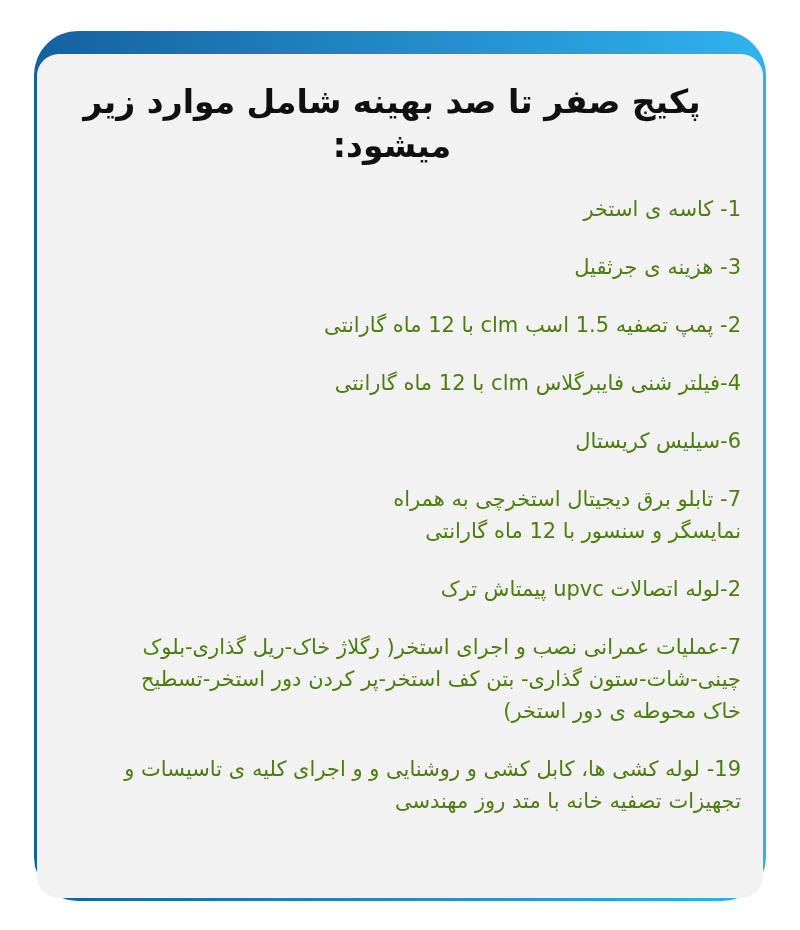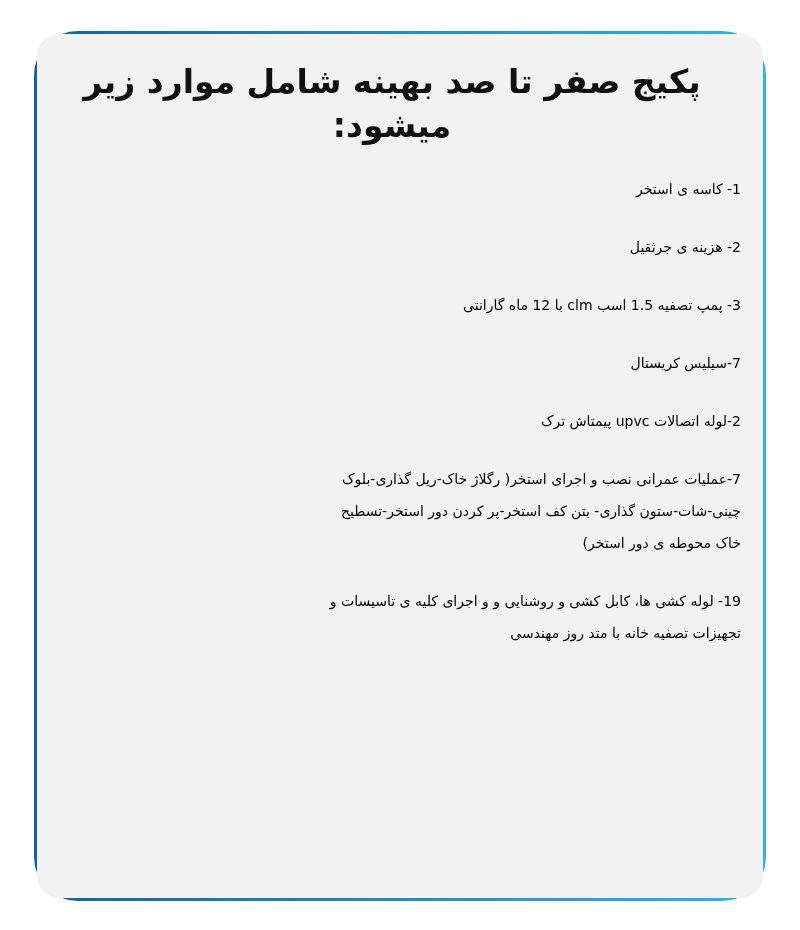--- a/index.html
+++ b/index.html
@@ -28,55 +28,59 @@
   }
   .card {
     position: absolute;
     inset: 3px;
     border-radius: 22px;
     background: #f2f2f2;
     padding: 26px 20px 0 4px;
     box-sizing: border-box;
     direction: rtl;
     overflow: hidden;
+    margin-top: 20px;
   }
   .title {
     margin: 0;
     font-size: 33px;
     line-height: 1.32;
     font-weight: 800;
     color: #101010;
     text-align: center;
     letter-spacing: 0;
   }
   .items {
     list-style: none;
     margin: 0;
     padding: 0 2px 0 2px;
   }
   .items li {
     margin: 26px 0 0 0;
-    font-size: 14px;
+    font-size: 21px;
     line-height: 32px;
-    color: #000000;
+    color: #4d7c0f;
     white-space: pre-line;
   }
 </style>
 </head>
 <body>
 
 <div class="page">
   <div class="card-border">
     <div class="card">
       <h1 class="title">پکیج صفر تا صد بهینه شامل موارد زیر میشود:</h1>
       <ul class="items">
         <li>1- کاسه ی استخر</li>
-        <li>2- هزینه ی جرثقیل</li>
-        <li>3- پمپ تصفیه 1.5 اسب clm با 12 ماه گارانتی</li>
-        <li>7-سیلیس کریستال</li>
+        <li>3- هزینه ی جرثقیل</li>
+        <li>2- پمپ تصفیه 1.5 اسب clm با 12 ماه گارانتی</li>
+        <li>4-فیلتر شنی فایبرگلاس clm با 12 ماه گارانتی</li>
+        <li>6-سیلیس کریستال</li>
+        <li>7- تابلو برق دیجیتال استخرچی به همراه
+نمایسگر و سنسور با 12 ماه گارانتی</li>
         <li>2-لوله اتصالات upvc پیمتاش ترک</li>
         <li>7-عملیات عمرانی نصب و اجرای استخر( رگلاژ خاک-ریل گذاری-بلوک
 چینی-شات-ستون گذاری- بتن کف استخر-پر کردن دور استخر-تسطیح
 خاک محوطه ی دور استخر)</li>
         <li>19- لوله کشی ها، کابل کشی و روشنایی و و اجرای کلیه ی تاسیسات و
 تجهیزات تصفیه خانه با متد روز مهندسی</li>
       </ul>
     </div>
   </div>
 </div>

